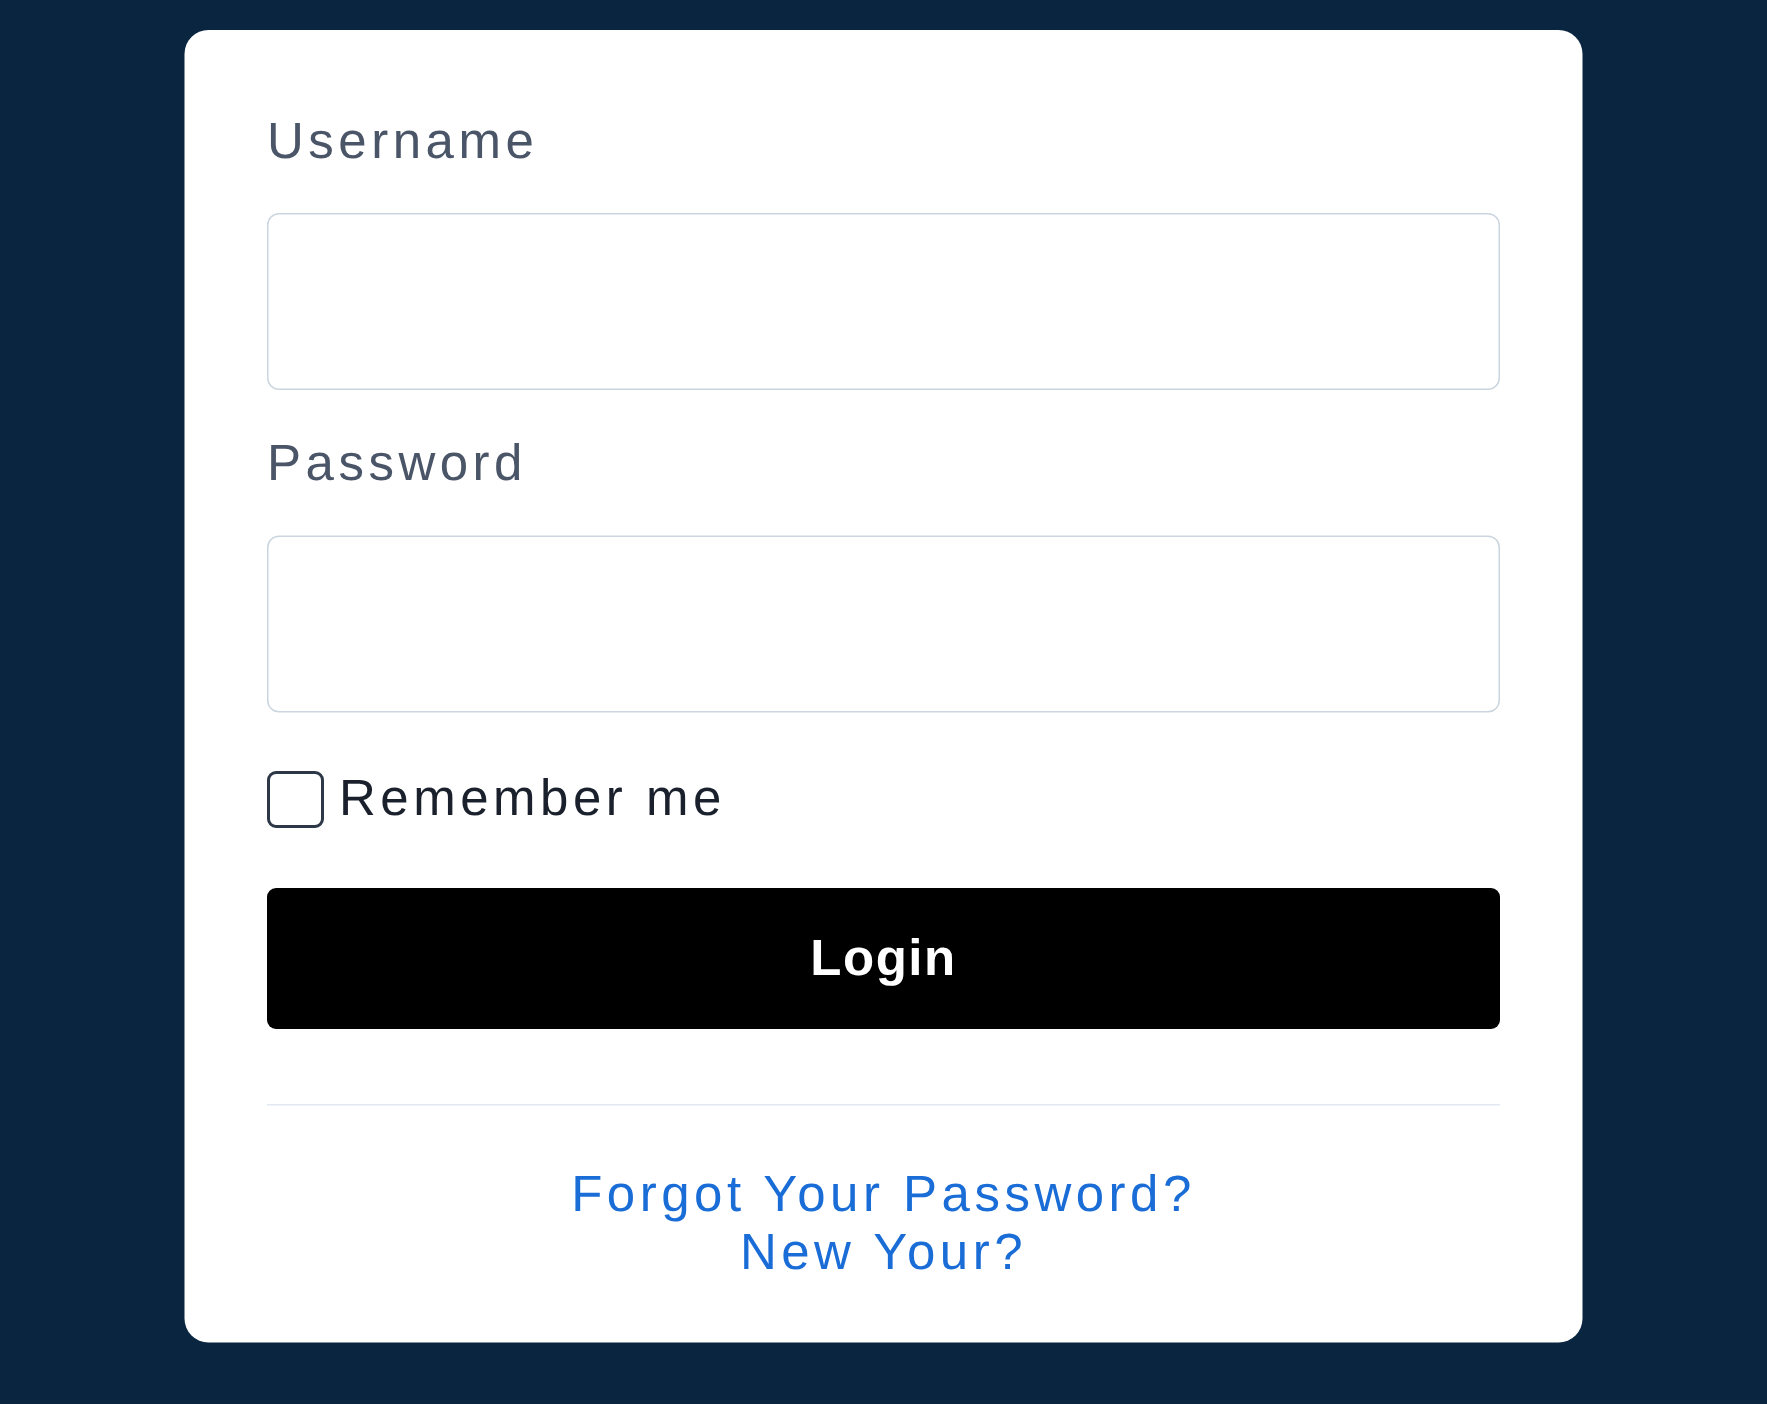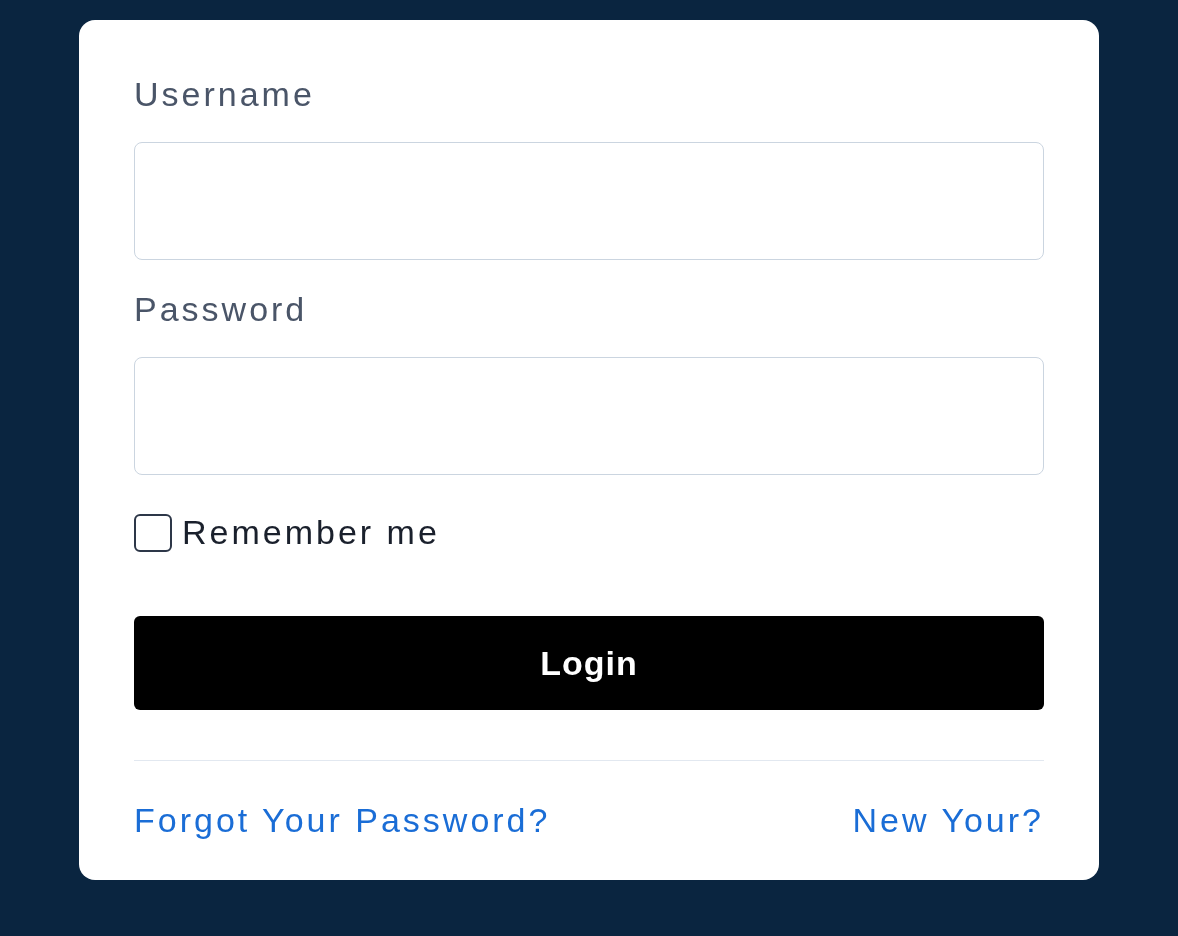--- a/index.html
+++ b/index.html
@@ -13,21 +13,21 @@
       background: #0a2540;
       font-family: Arial, Helvetica, sans-serif;
       display: flex;
       align-items: flex-start;
       justify-content: center;
       padding-top: 20px;
     }
     .login-card {
       background: #ffffff;
       border-radius: 16px;
-      width: 1020px;
+      width: 932px;
       padding: 55px 55px 40px 55px;
     }
     .field-group {
       margin-bottom: 30px;
     }
     .field-label {
       font-size: 34px;
       color: #4a5568;
       letter-spacing: 3px;
       display: block;
@@ -44,21 +44,21 @@
       background: #ffffff;
       outline: none;
     }
     .password-input {
       height: 118px;
     }
     .remember-row {
       display: flex;
       align-items: center;
       margin-top: 38px;
-      margin-bottom: 64px;
+      margin-bottom: 40px;
     }
     .checkbox {
       width: 38px;
       height: 38px;
       border: 2px solid #2d3748;
       border-radius: 6px;
       appearance: none;
       cursor: pointer;
       margin-right: 10px;
       background: #ffffff;
@@ -84,20 +84,21 @@
     .divider {
       border: none;
       border-top: 1px solid #e2e8f0;
       margin-top: 50px;
       margin-bottom: 40px;
     }
     .links-row {
       display: flex;
       justify-content: space-between;
       align-items: center;
+      flex-direction: column;
     }
     .link {
       font-size: 34px;
       color: #1a6dd6;
       letter-spacing: 3px;
       text-decoration: none;
       cursor: pointer;
     }
   </style>
 </head>

